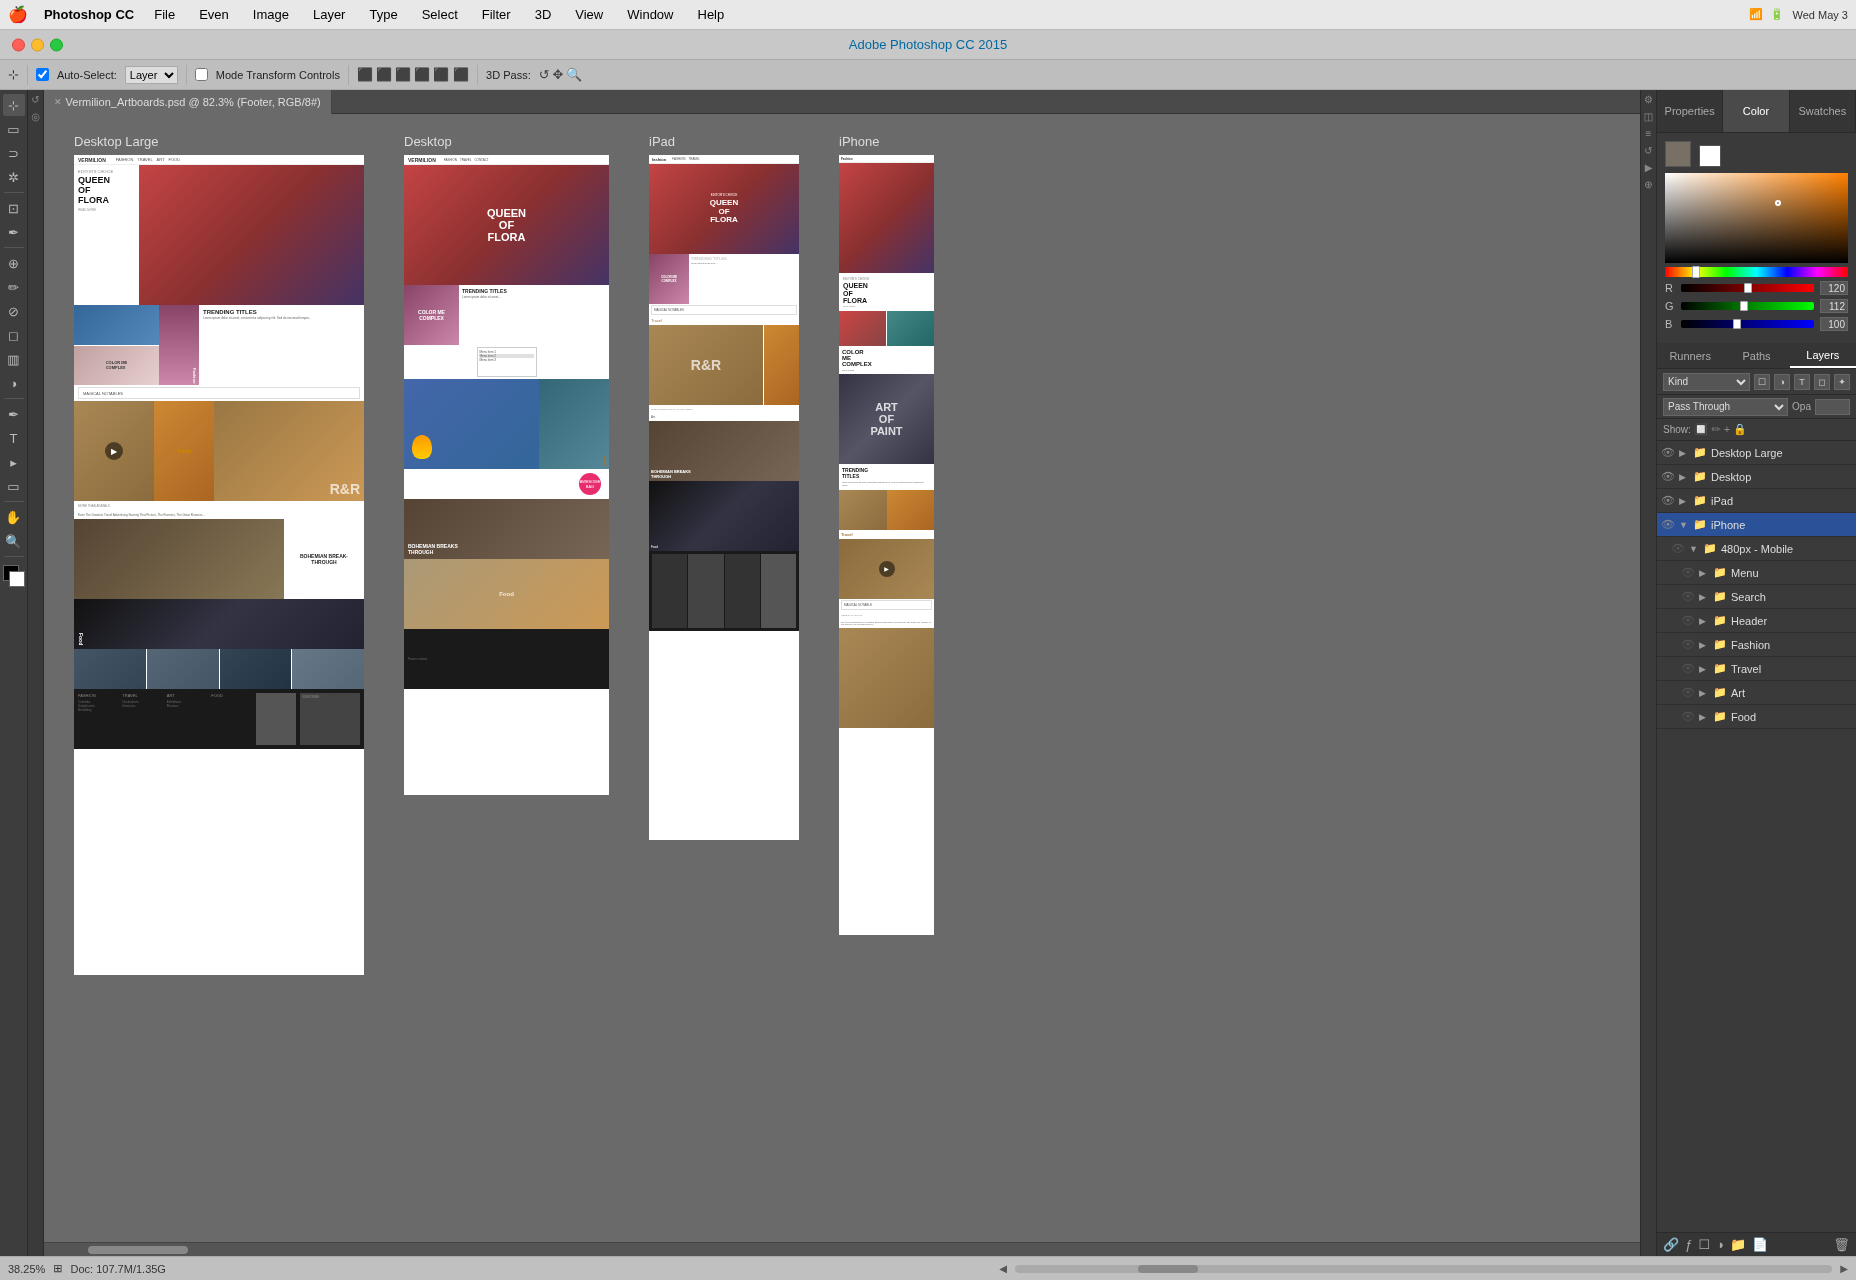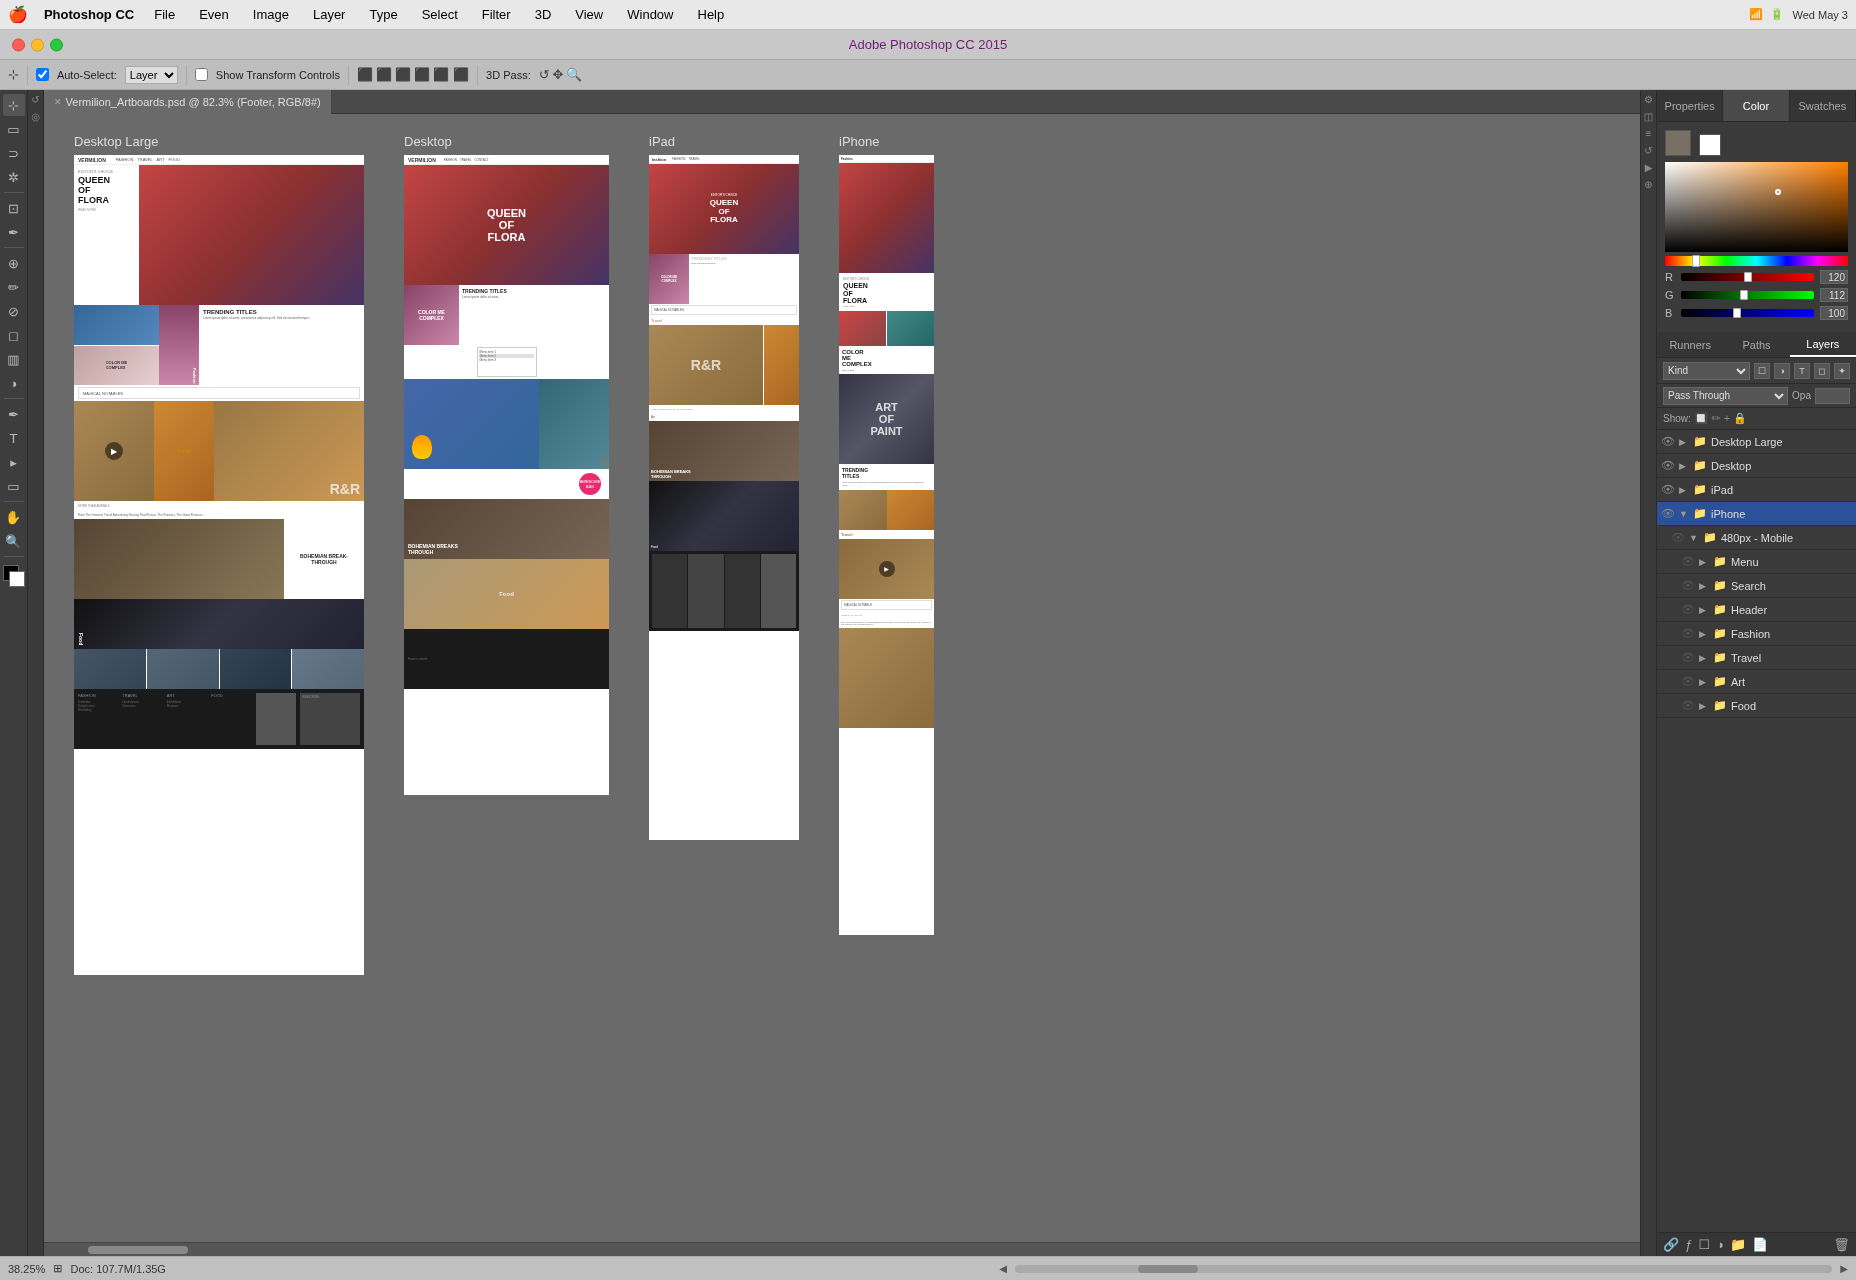--- a/index.html
+++ b/index.html
@@ -11,21 +11,21 @@
     #menubar .spacer { flex: 1; }
     #menubar .right-icons { display: flex; align-items: center; gap: 8px; font-size: 11px; color: #333; }
 
     
     #titlebar { display: flex; align-items: center; justify-content: center; height: 30px; background: #c8c8c8; border-bottom: 1px solid #aaa; position: relative; }
     #titlebar .window-controls { display: flex; gap: 6px; position: absolute; left: 12px; top: 50%; transform: translateY(-50%); }
     #titlebar .wc { width: 13px; height: 13px; border-radius: 50%; }
     #titlebar .wc-close { background: #ff5f57; border: 1px solid #e0443e; }
     #titlebar .wc-min { background: #febc2e; border: 1px solid #d4a017; }
     #titlebar .wc-max { background: #28c840; border: 1px solid #1aab29; }
-    #titlebar .title { font-size: 13px; color: #701a75; }
+    #titlebar .title { font-size: 13px; color: #0369a1; }
 
     
     #main { display: flex; height: calc(1280px - 30px - 30px - 40px - 24px - 24px); }
 
     
     #toolbox { width: 28px; background: #3d3d3d; display: flex; flex-direction: column; align-items: center; padding-top: 4px; gap: 2px; border-right: 1px solid #2a2a2a; }
     #toolbox .tool-icon { width: 22px; height: 22px; display: flex; align-items: center; justify-content: center; color: #bbb; font-size: 13px; cursor: pointer; border-radius: 2px; }
     #toolbox .tool-icon:hover, #toolbox .tool-icon.active { background: #555; }
     #toolbox .tool-sep { width: 20px; height: 1px; background: #555; margin: 2px 0; }
     #toolbox .color-box { width: 22px; height: 22px; position: relative; margin-top: 4px; cursor: pointer; }
@@ -47,21 +47,21 @@
     .ab-ipad { width: 150px; height: 685px; }
     .ab-iphone { width: 95px; height: 780px; }
 
     
     .ab-inner { width: 100%; height: 100%; overflow: hidden; position: relative; }
 
     
     #right-panel { width: 200px; background: #3a3a3a; border-left: 1px solid #2a2a2a; display: flex; flex-direction: column; }
 
     
-    #panel-tabs { display: flex; height: 32px; background: #353535; border-bottom: 1px solid #2a2a2a; }
+    #panel-tabs { display: flex; height: 43px; background: #353535; border-bottom: 1px solid #2a2a2a; }
     #panel-tabs .ptab { flex: 1; display: flex; align-items: center; justify-content: center; font-size: 11px; color: #aaa; cursor: pointer; border-right: 1px solid #2a2a2a; }
     #panel-tabs .ptab.active { background: #4a4a4a; color: #fff; }
 
     
     #color-panel { padding: 8px; background: #3a3a3a; }
     .color-row { display: flex; align-items: center; margin-bottom: 4px; gap: 6px; }
     .color-label { font-size: 11px; color: #bbb; width: 10px; }
     .color-slider-track { flex: 1; height: 8px; border-radius: 2px; position: relative; }
     .color-slider-r { background: linear-gradient(to right, #000, #ff0000); }
     .color-slider-g { background: linear-gradient(to right, #000, #00ff00); }
@@ -167,21 +167,21 @@
   <span style="font-size:13px;color:#333;">⊹</span>
   <div class="separator"></div>
   <input type="checkbox" checked="" style="">
   <span style="font-size:11px;color:#222;">Auto-Select:</span>
   <select style="font-size:11px;height:18px;background:#ddd;border:1px solid #aaa;">
     <option>Layer</option>
     <option>Group</option>
   </select>
   <div class="separator"></div>
   <input type="checkbox" style="">
-  <span style="font-size:11px;color:#222;">Show Transform Controls</span>
+  <span style="font-size:11px;color:#222;">Mode Transform Controls</span>
   <div class="separator"></div>
   <div style="display:flex;gap:3px;">
     <span style="font-size:13px;color:#444;cursor:pointer;">⬛</span>
     <span style="font-size:13px;color:#444;cursor:pointer;">⬛</span>
     <span style="font-size:13px;color:#444;cursor:pointer;">⬛</span>
     <span style="font-size:13px;color:#444;cursor:pointer;">⬛</span>
     <span style="font-size:13px;color:#444;cursor:pointer;">⬛</span>
     <span style="font-size:13px;color:#444;cursor:pointer;">⬛</span>
   </div>
   <div class="separator"></div>

